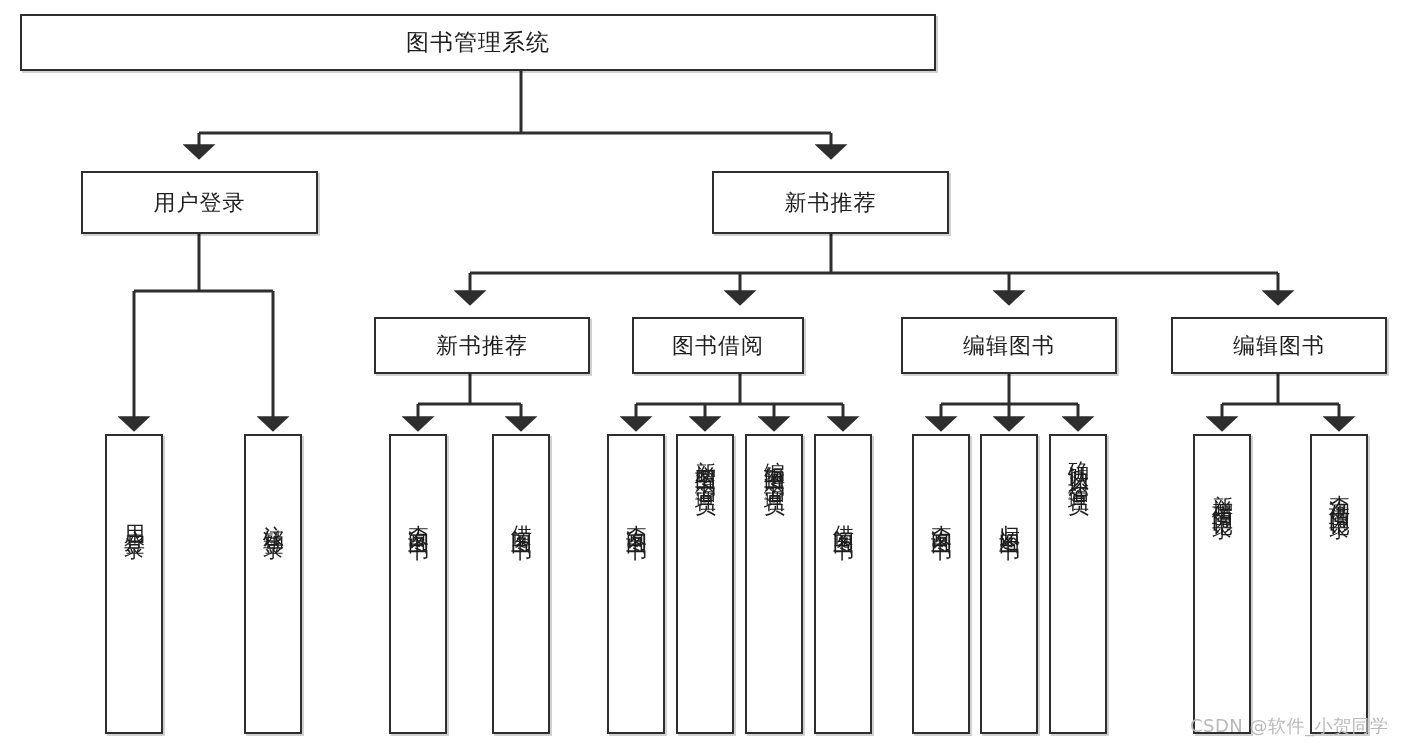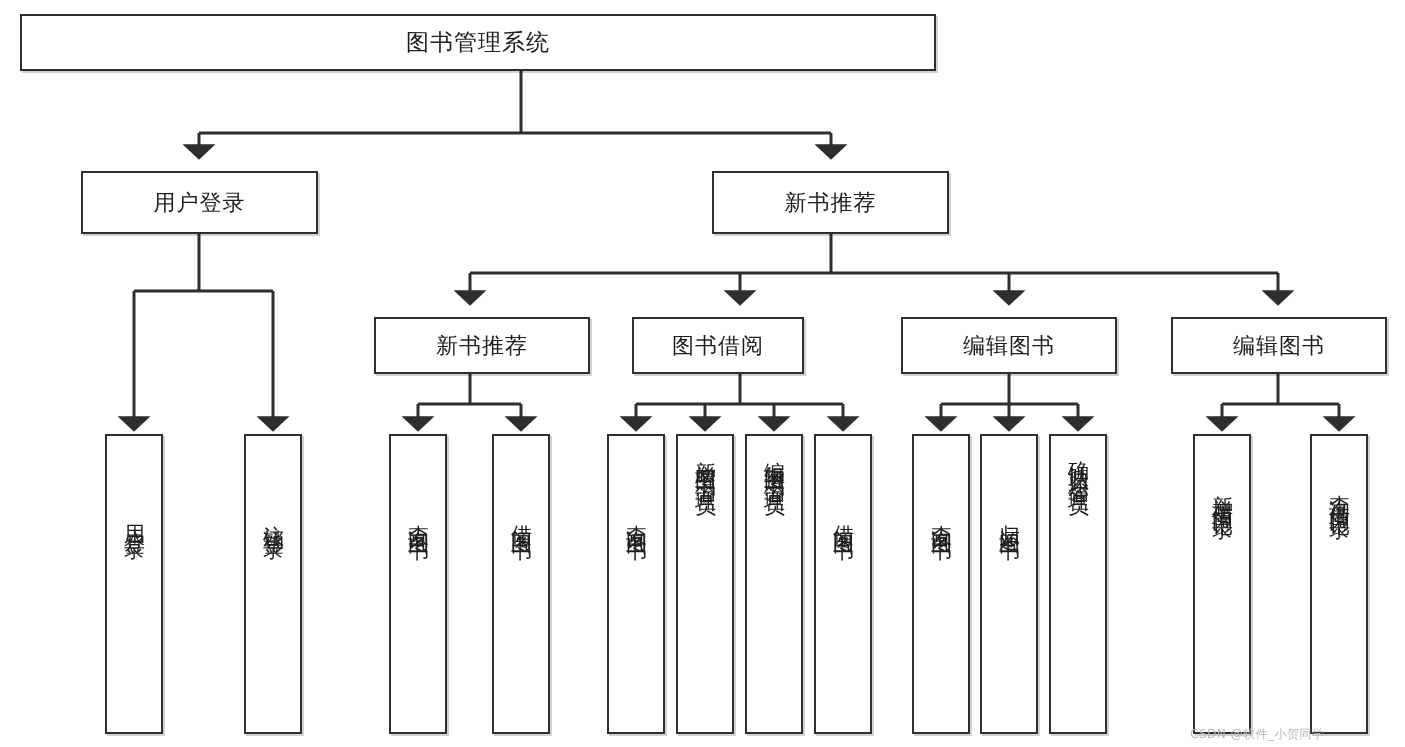--- a/index.html
+++ b/index.html
@@ -53,25 +53,24 @@
     letter-spacing: 5px;
     white-space: nowrap;
   }
   .node.root {
     font-size: 23px;
   }
   .watermark {
     position: absolute;
     left: 1190px;
     top: 714px;
-    font-size: 12px;
+    font-size: 18px;
     color: #b9b9b9;
     letter-spacing: 0.5px;
     white-space: nowrap;
-    margin-top: 12px;
   }
 </style>
 </head>
 <body>
 
 <div id="canvas">
 
   <svg id="wires" viewBox="0 0 1405 747" xmlns="http://www.w3.org/2000/svg">
     <defs>
       <marker id="arrow" markerWidth="10" markerHeight="11" refX="2.6" refY="5.5" orient="auto" markerUnits="strokeWidth">

